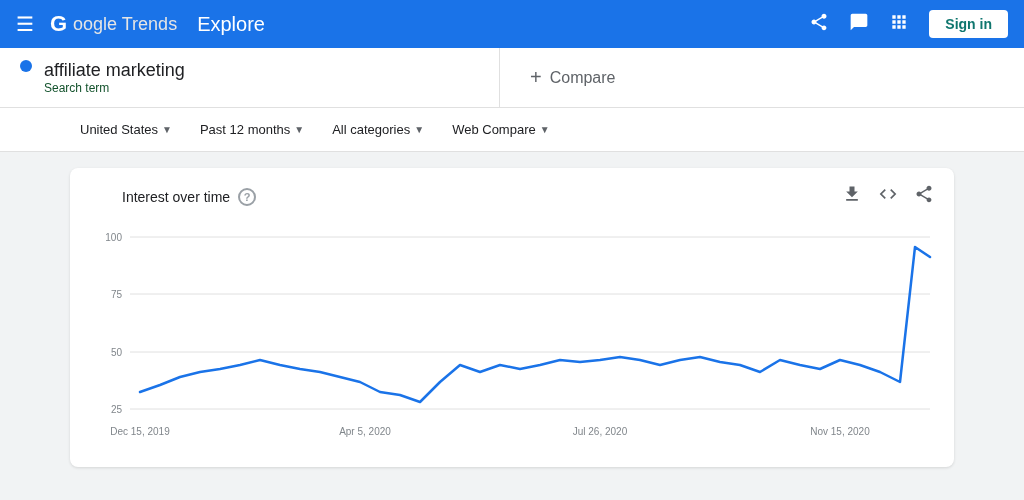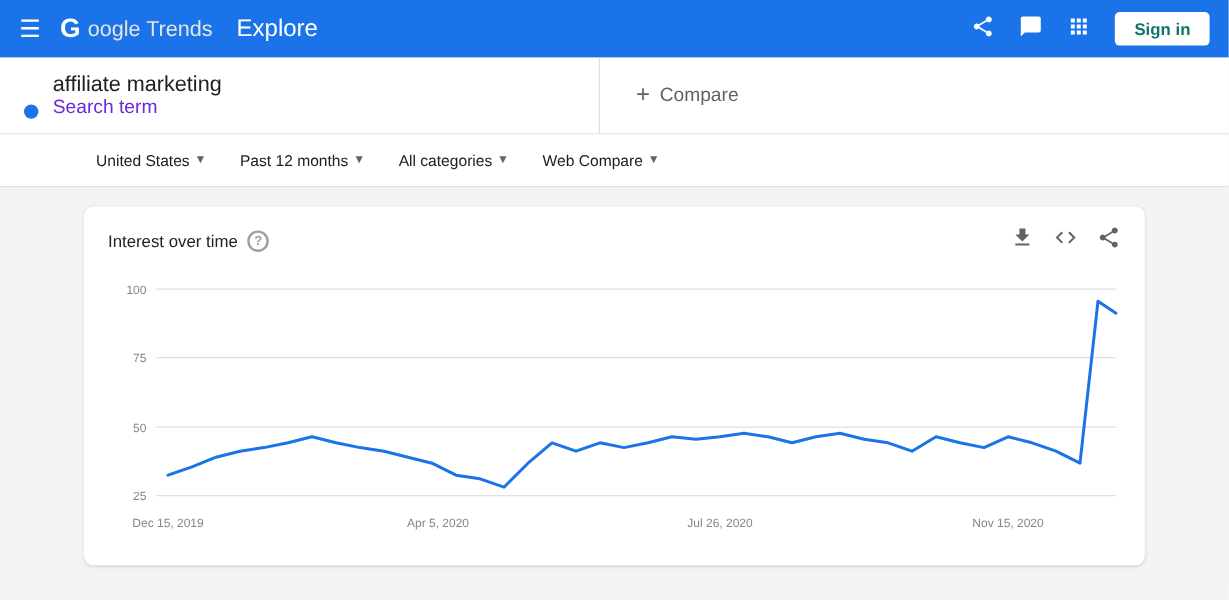--- a/index.html
+++ b/index.html
@@ -36,35 +36,35 @@
     
     .search-bar {
       background: white;
       display: flex;
       align-items: stretch;
       border-bottom: 1px solid #e0e0e0;
       min-height: 56px;
     }
     .search-term {
       display: flex;
-      align-items: flex-end;
+      align-items: flex-start;
       padding: 12px 20px;
       width: 500px;
       border-right: 1px solid #e0e0e0;
       gap: 12px;
     }
     .blue-dot {
       width: 12px; height: 12px;
       background: #1a73e8;
       border-radius: 50%;
       flex-shrink: 0;
     }
     .search-term-text { display: flex; flex-direction: column; }
     .search-term-label { font-size: 18px; color: #202124; }
-    .search-term-type { font-size: 16px; color: #6d28d9; }
+    .search-term-type { font-size: 12px; color: #14532d; }
     .compare-section {
       display: flex;
       align-items: center;
       padding: 12px 30px;
       gap: 8px;
       color: #5f6368;
       font-size: 16px;
       cursor: pointer;
       flex: 1;
     }
@@ -102,20 +102,21 @@
       background: white;
       border-radius: 8px;
       padding: 16px 20px 20px;
       box-shadow: 0 1px 3px rgba(0,0,0,0.12);
     }
     .chart-header {
       display: flex;
       align-items: center;
       justify-content: space-between;
       margin-bottom: 8px;
+      margin-left: 32px;
     }
     .chart-title-area {
       display: flex;
       align-items: center;
       gap: 8px;
     }
     .chart-title { font-size: 14px; color: #202124; }
     .help-icon {
       width: 18px; height: 18px;
       border: 2px solid #9aa0a6;

